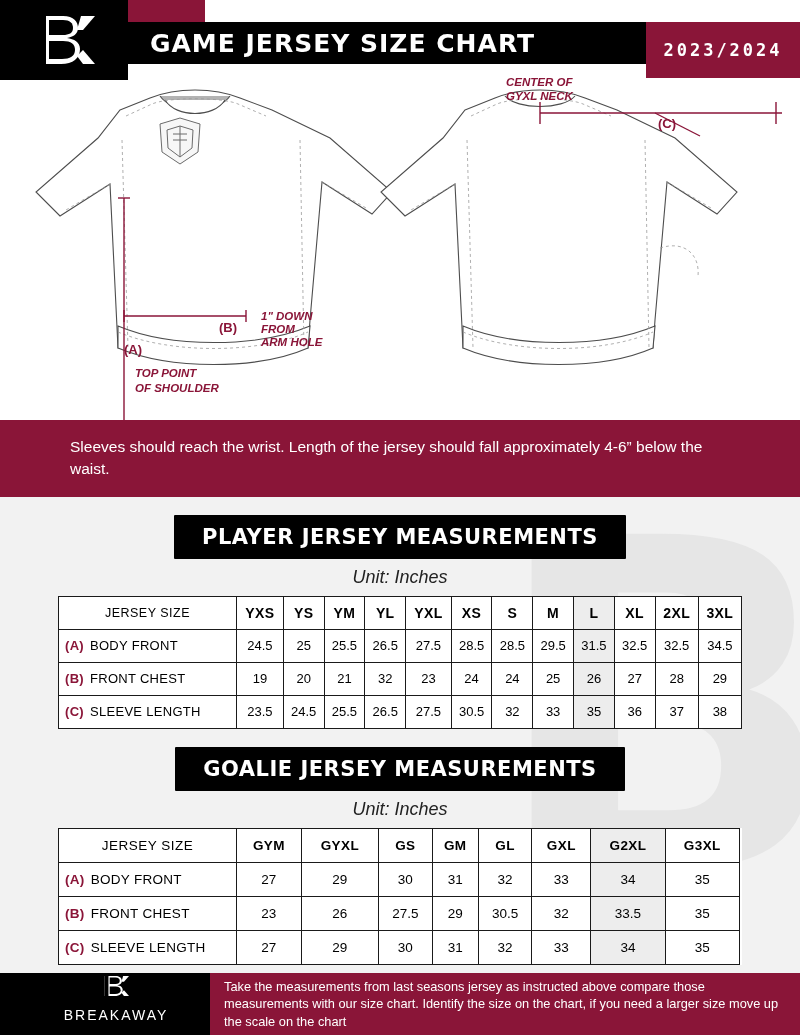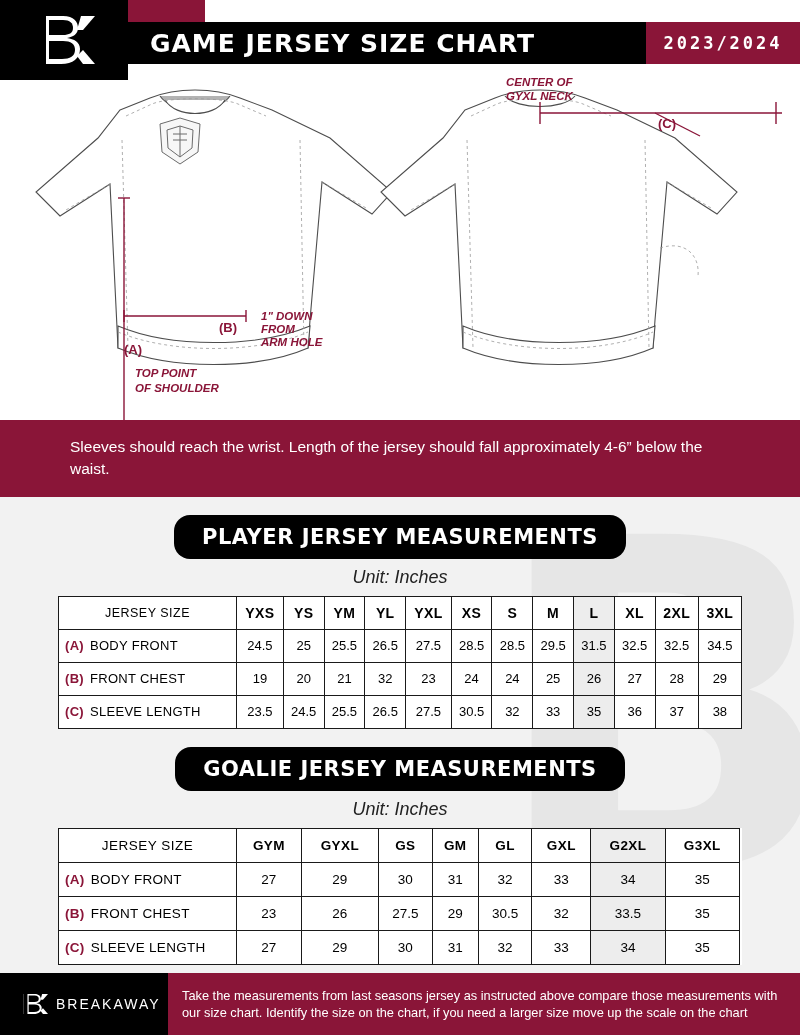--- a/index.html
+++ b/index.html
@@ -31,21 +31,21 @@
   .logo-mark { width: 62px; height: 52px; }
   .title-bar {
     position: absolute; left: 128px; top: 22px; right: 0; height: 42px;
     background: #000000; display: flex; align-items: center; text-align: right;
   }
   .title-bar .title {
     color: #ffffff; font-size: 25px; font-weight: 700; letter-spacing: 1px;
     padding-left: 22px; font-family: "DejaVu Sans", sans-serif;
   }
   .season-box {
-    position: absolute; right: 0; top: 22px; height: 42px; width: 154px;
+    position: absolute; right: 0; top: 22px; height: 56px; width: 154px;
     background: #8a1538; display: flex; align-items: center; justify-content: center;
   }
   .season-box .season {
     color: #ffffff; font-size: 17px; font-weight: 700; letter-spacing: 3px;
     font-family: "DejaVu Sans Mono", monospace;
   }
 
   
   .illus { position: relative; height: 340px; background: #ffffff; z-index: 2; }
   .illus svg { position: absolute; left: 0; top: 0; }
@@ -57,21 +57,21 @@
     padding: 16px 70px; 
     font-size: 15.5px; line-height: 1.45;
   }
 
   
   .section { position: relative; z-index: 2; }
   .sec-title-wrap { display: flex; justify-content: center; padding: 18px 0 8px; }
   .sec-title {
     background: #000000; color: #ffffff;
     font-size: 21px; font-weight: 700; letter-spacing: 0.5px;
-    padding: 10px 28px; border-radius: 16px;
+    padding: 10px 28px; border-radius: 1px;
     font-family: "DejaVu Sans", sans-serif;
   }
   .unit {
     text-align: center; font-style: italic; font-size: 18px;
     color: #222; padding-bottom: 8px;
   }
 
   
   .tbl-wrap { padding: 0 58px; }
   table { border-collapse: collapse; width: 100%; background: #ffffff; }
@@ -89,22 +89,23 @@
   .goalie-tbl .lbl-col { width: 178px; }
   .goalie-tbl th, .goalie-tbl td { height: 34px; font-size: 13.5px; }
   .blank-cell { border: none; }
 
   
   .footer {
     position: absolute; left: 0; bottom: 0; width: 800px; height: 62px;
     display: flex; z-index: 3;
   }
   .footer-brand {
-    width: 168px; background: #000000; display: flex; align-items: center; gap: 8px;
+    width: 210px; background: #000000; display: flex; align-items: center; gap: 8px;
     padding-left: 22px;
+    flex-direction: column;
   }
   .footer-brand .fb-mark { width: 26px; height: 26px; }
   .footer-brand .fb-text {
     color: #ffffff; font-size: 14px; letter-spacing: 2px; font-weight: 500;
   }
   .footer-note {
     flex: 1; background: #8a1538; color: #ffffff;
     display: flex; align-items: center; padding: 6px 14px;
     font-size: 12.8px; line-height: 1.35;
   }

